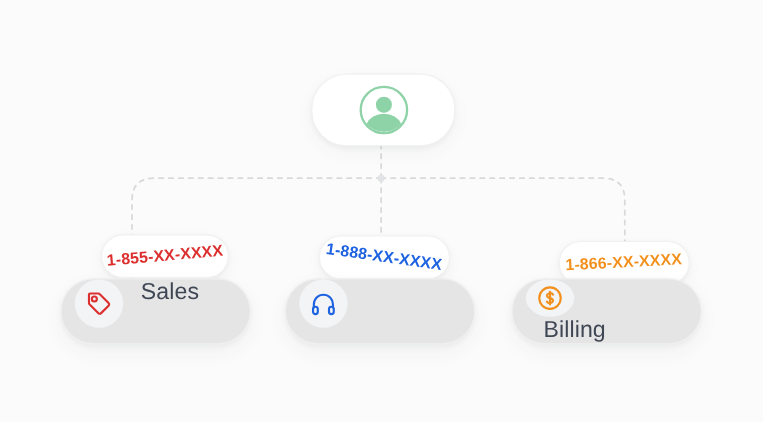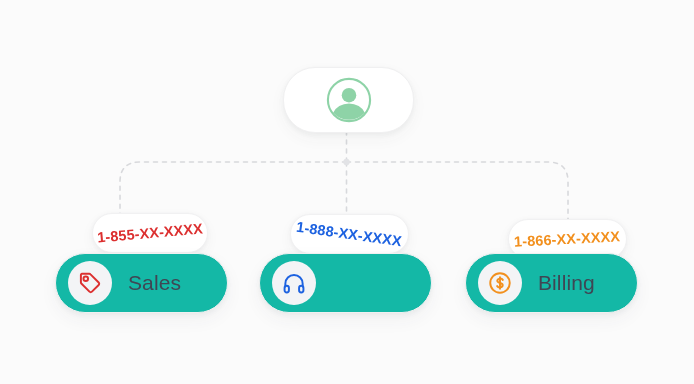--- a/index.html
+++ b/index.html
@@ -50,27 +50,27 @@
   .root-avatar {
     width: 46px;
     height: 46px;
     display: block;
   }
 
   
   .dept-node {
     position: absolute;
     height: 60px;
-    background: #14b8a6;
+    background: #e5e5e5;
     border: 1px solid #f0f0f1;
     border-radius: 30px;
     box-shadow: 0 2px 5px rgba(60, 64, 75, 0.055),
                 0 7px 18px rgba(60, 64, 75, 0.05);
     display: flex;
-    align-items: center;
+    align-items: flex-start;
     padding-left: 12px;
     box-sizing: border-box;
     z-index: 3;
   }
   .dept-icon-wrap {
     width: 44px;
     height: 44px;
     min-width: 44px;
     border-radius: 50%;
     background: #f3f4f6;
@@ -110,21 +110,21 @@
     font-size: 14.5px;
     font-weight: bold;
     letter-spacing: 0.1px;
     white-space: nowrap;
     display: block;
   }
 
   
   #node-sales      { left: 55px;  top: 253px; width: 173px; }
   #node-support    { left: 259px; top: 253px; width: 173px; }
-  #node-billing    { left: 465px; top: 253px; width: 173px; }
+  #node-billing    { left: 465px; top: 253px; width: 173px; flex-direction: column; }
 
   #badge-sales     { left: 92px;  top: 213px; width: 116px; }
   #badge-support   { left: 290px; top: 214px; width: 119px; }
   #badge-billing   { left: 508px; top: 219px; width: 119px; }
 
   #badge-sales span   { transform: rotate(-5deg);  color: #dc3030; }
   #badge-support span { transform: rotate(8deg);   color: #1d62e0; }
   #badge-billing span { transform: rotate(-3deg);  color: #f2901e; }
 </style>
 </head>

